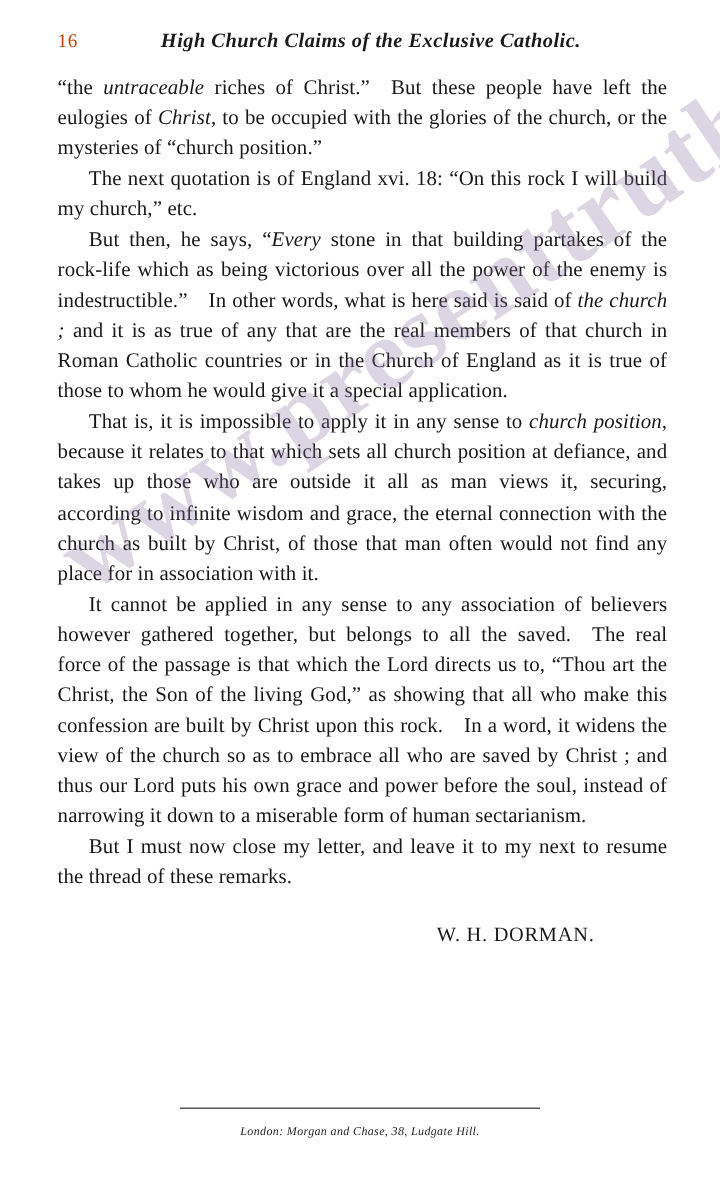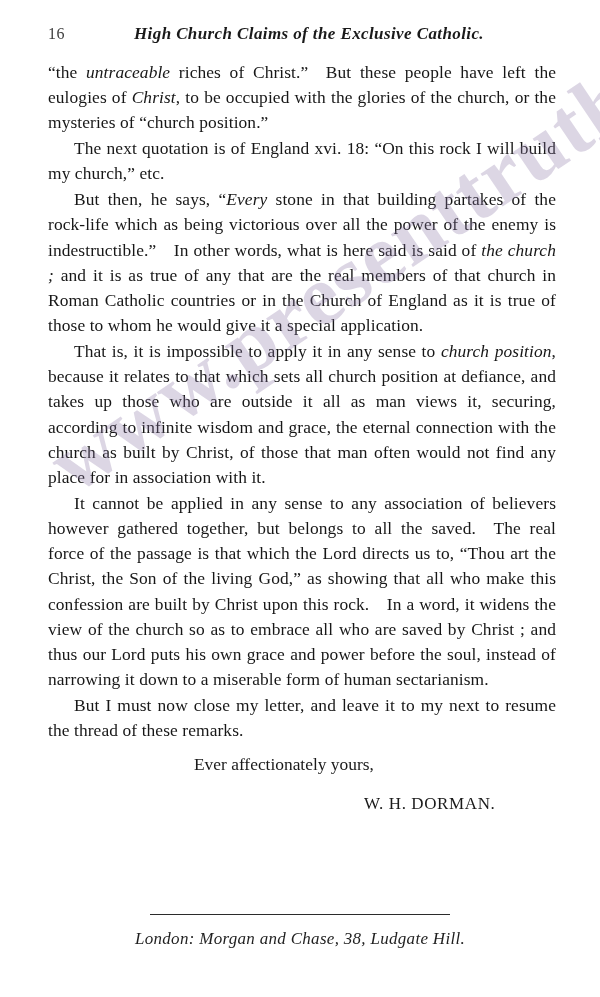--- a/index.html
+++ b/index.html
@@ -54,21 +54,21 @@
     position: relative;
     z-index: 2;
     display: flex;
     align-items: baseline;
     padding: 24px 44px 0 48px;
   }
   .folio {
     font-family: "Liberation Serif", serif;
     font-size: 16px;
     letter-spacing: 0.5px;
-    color: #404040;
+    color: #c2410c;
     width: 40px;
     flex: 0 0 auto;
   }
   .running-head {
     flex: 1 1 auto;
     text-align: center;
     font-style: italic;
     font-weight: bold;
     font-size: 17px;
     letter-spacing: 0.4px;
@@ -127,21 +127,21 @@
     text-align: center;
   }
   .rule {
     width: 300px;
     height: 1px;
     background: #2b2b2b;
     margin: 0 auto 14px auto;
   }
   .imprint {
     font-style: italic;
-    font-size: 17px;
+    font-size: 10px;
     letter-spacing: 0.3px;
     color: #1f1f1f;
   }
 </style>
 </head>
 <body>
 
 <div class="page">
 
   <div class="watermark">
@@ -156,21 +156,20 @@
   <div class="body-text">
     <p class="para noindent"><span>“the </span><span class="ital">untraceable</span><span> riches of Christ.” But these people have left the eulogies of </span><span class="ital">Christ</span><span>, to be occupied with the glories of the church, or the mysteries of “church position.”</span></p>
     <p class="para"><span>The next quotation is of England xvi. 18: “On this rock I will build my church,” etc.</span></p>
     <p class="para"><span>But then, he says, “</span><span class="ital">Every</span><span> stone in that building partakes of the rock-life which as being victorious over all the power of the enemy is indestructible.” In other words, what is here said is said of </span><span class="ital">the church ;</span><span> and it is as true of any that are the real members of that church in Roman Catholic countries or in the Church of England as it is true of those to whom he would give it a special application.</span></p>
     <p class="para"><span>That is, it is impossible to apply it in any sense to </span><span class="ital">church position</span><span>, because it relates to that which sets all church position at defiance, and takes up those who are outside it all as man views it, securing, according to infinite wisdom and grace, the eternal connection with the church as built by Christ, of those that man often would not find any place for in association with it.</span></p>
     <p class="para"><span>It cannot be applied in any sense to any association of believers however gathered together, but belongs to all the saved. The real force of the passage is that which the Lord directs us to, “Thou art the Christ, the Son of the living God,” as showing that all who make this confession are built by Christ upon this rock. In a word, it widens the view of the church so as to embrace all who are saved by Christ ; and thus our Lord puts his own grace and power before the soul, instead of narrowing it down to a miserable form of human sectarianism.</span></p>
     <p class="para"><span>But I must now close my letter, and leave it to my next to resume the thread of these remarks.</span></p>
   </div>
 
   <div class="closing">
-    <div class="valediction">Ever affectionately yours,</div>
     <div class="signature">W. H. DORMAN.</div>
   </div>
 
   <div class="imprint-wrap">
     <div class="rule"></div>
     <div class="imprint">London: Morgan and Chase, 38, Ludgate Hill.</div>
   </div>
 
 </div>
 

